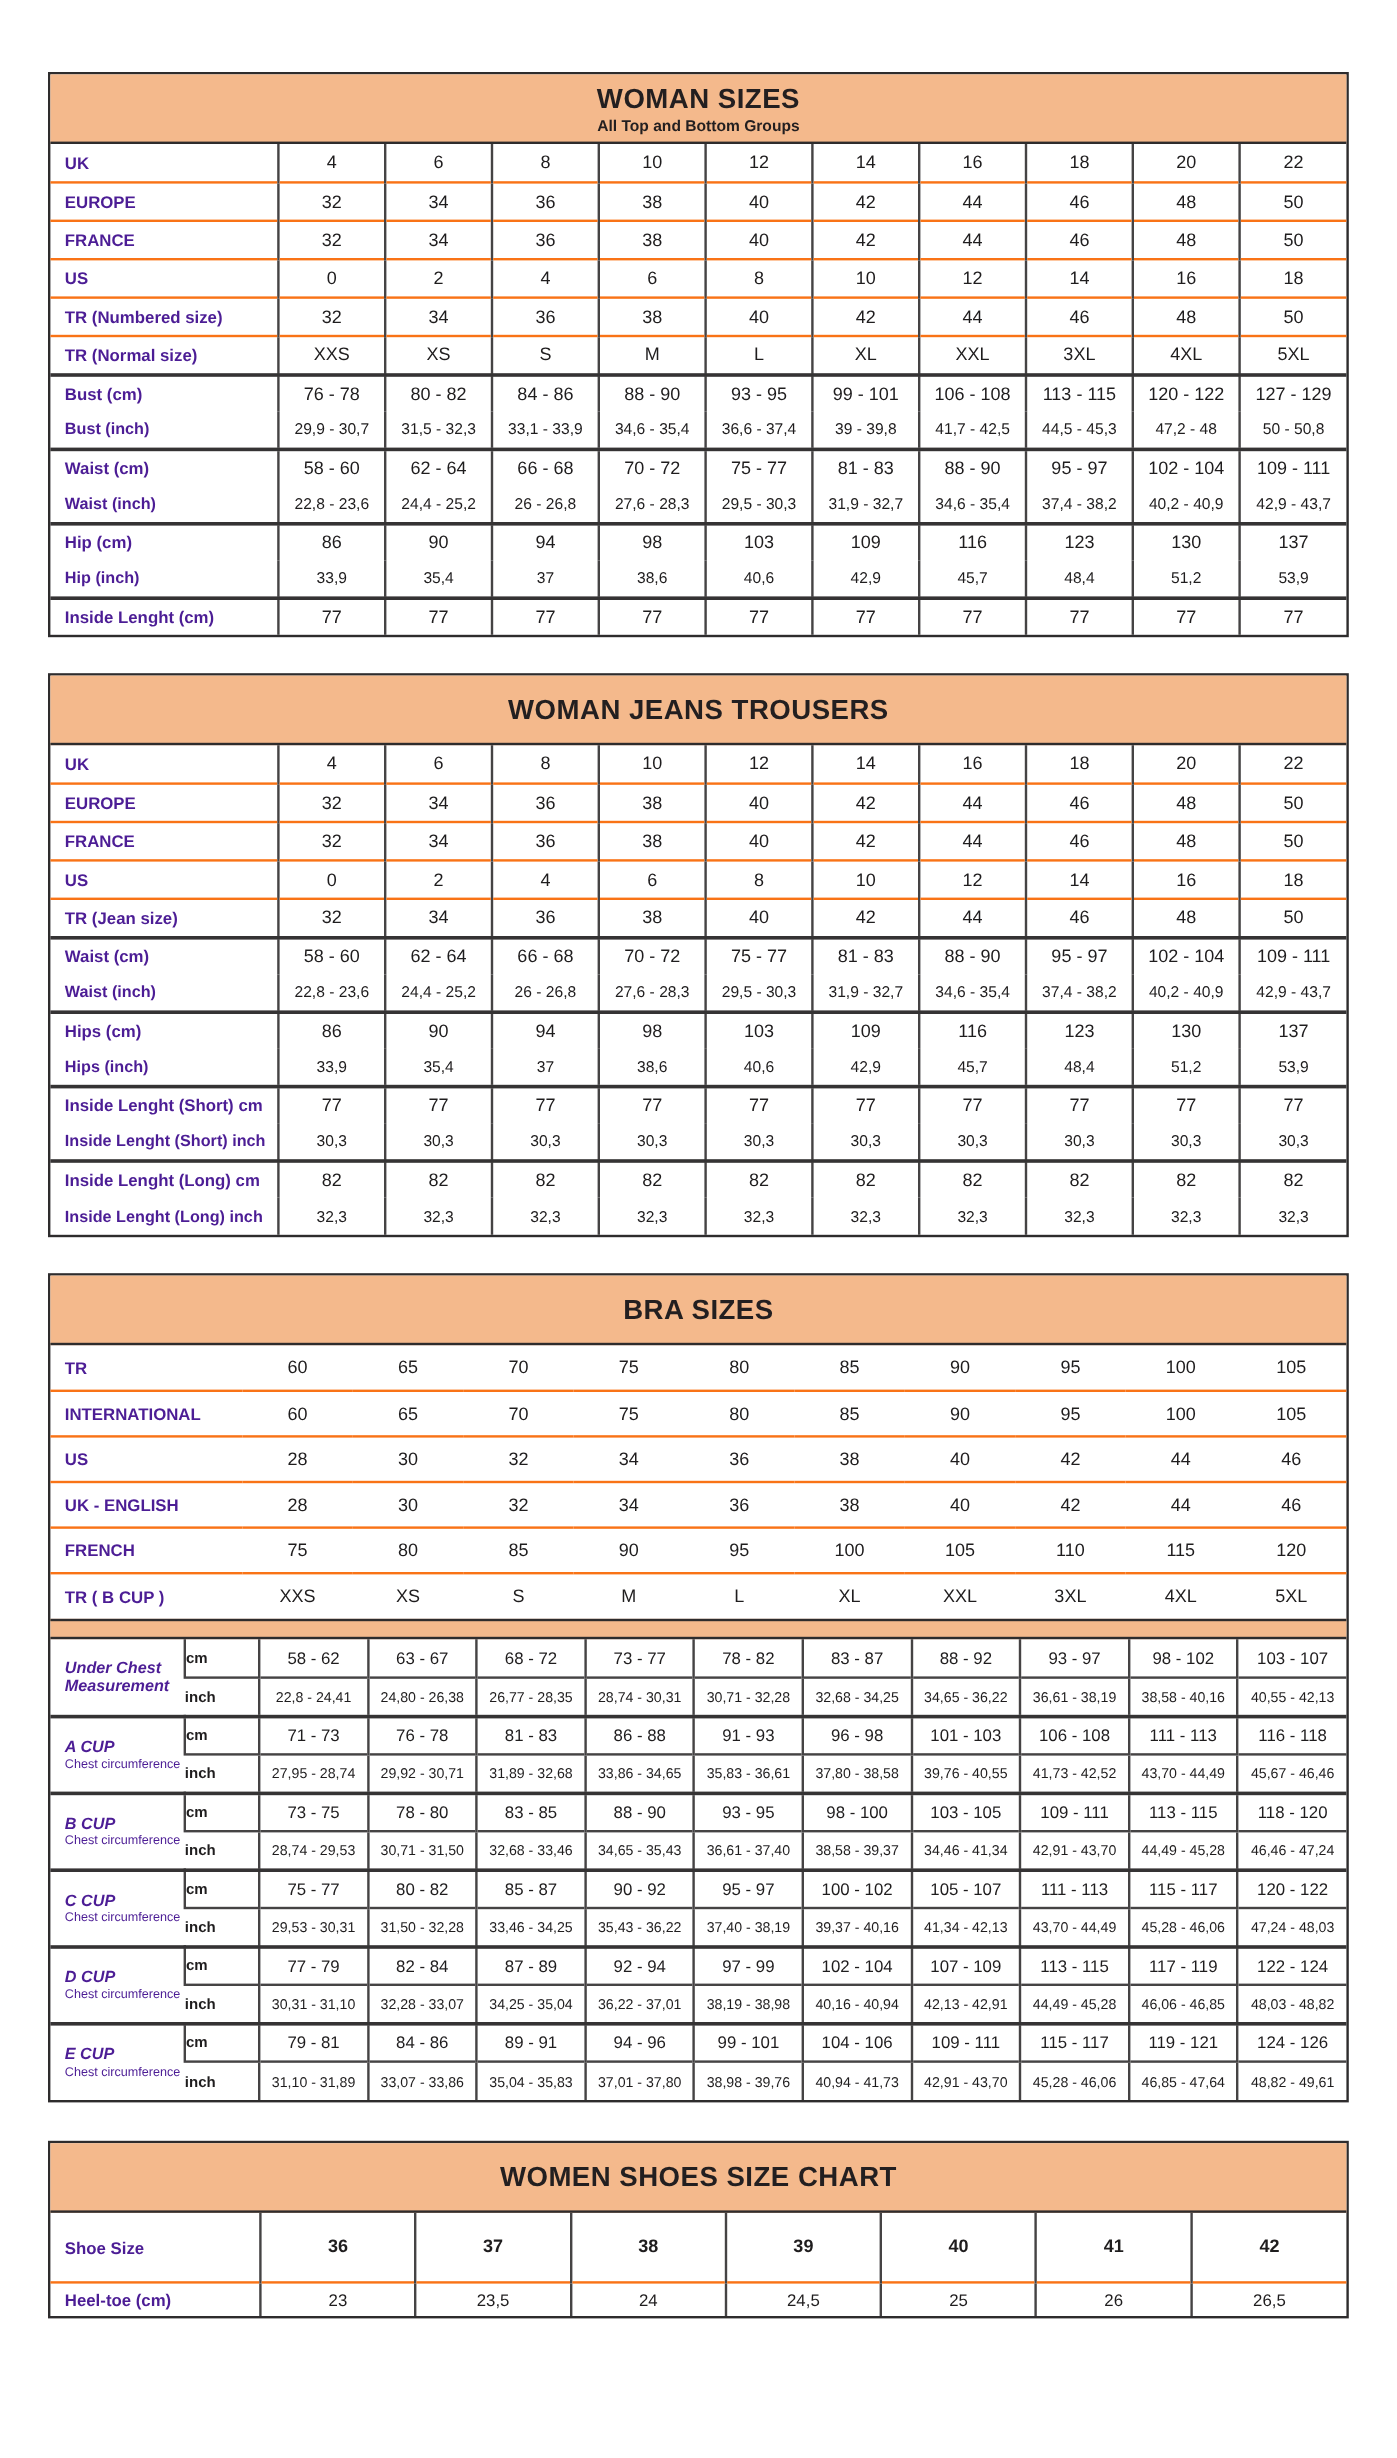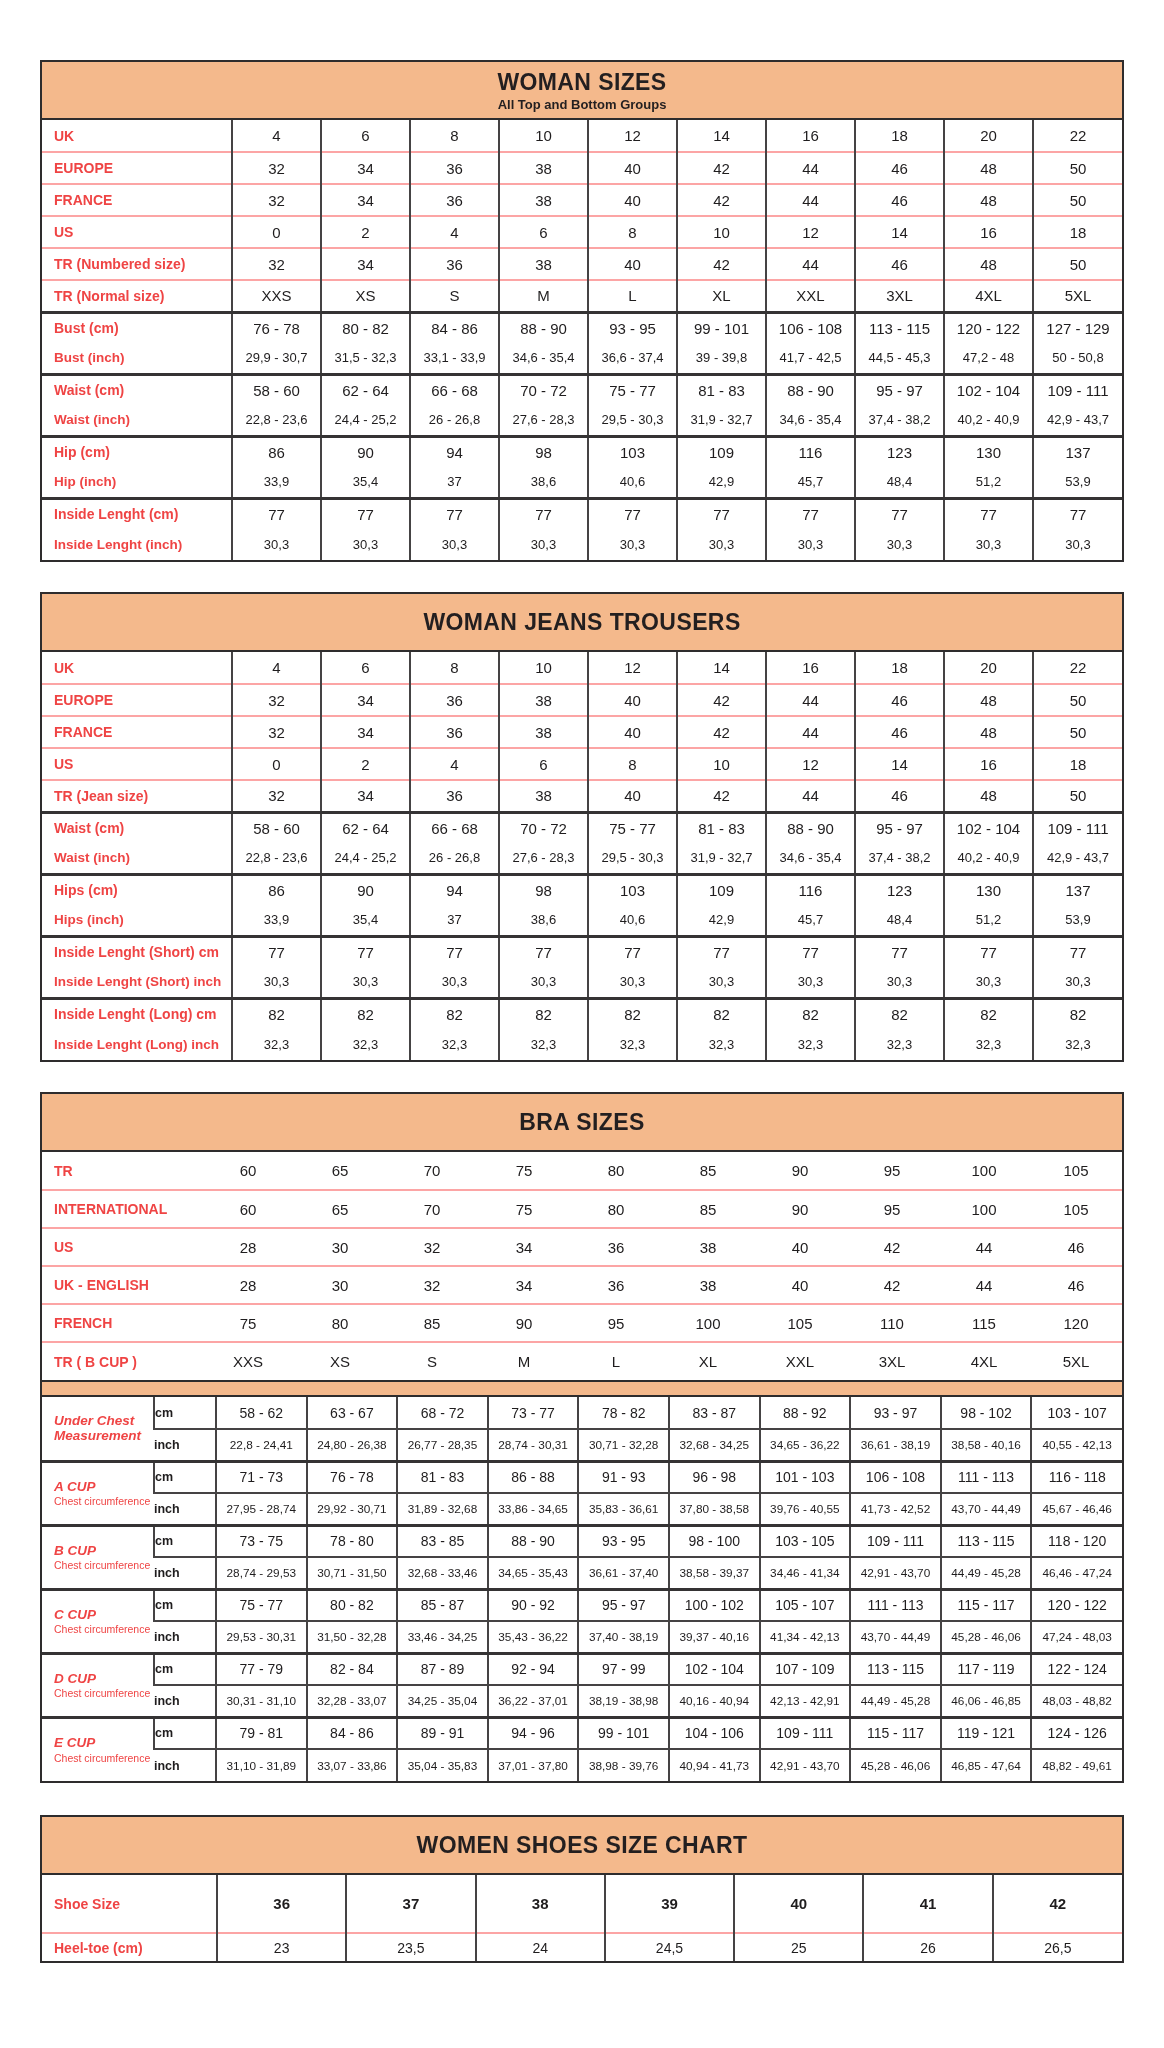--- a/index.html
+++ b/index.html
@@ -49,32 +49,32 @@
     border-top: 2px solid #2e2c2d;
     border-bottom: 2px solid #2e2c2d;
   }
 
   table.grid {
     border-collapse: collapse;
     width: 100%;
     table-layout: fixed;
   }
   tbody + tbody { border-top: 3px solid #353334; }
-  tbody.single + tbody.single { border-top: 2px solid #fca5a5; }
+  tbody.single + tbody.single { border-top: 2px solid #f97316; }
   tbody.divided tr + tr td { border-top: 2px solid #454344; }
   .vlines td + td { border-left: 2px solid #454344; }
 
   td { padding: 0; vertical-align: middle; }
 
   .rlabel, .glabel {
     font-weight: 700;
     font-size: 14px;
     text-align: left;
     padding-left: 12px;
-    color: #ef4444;
+    color: #4c1d95;
   }
   tr.small .rlabel { font-size: 13.5px; }
   .glabel-main { font-weight: 700; font-size: 13.5px; line-height: 1.15; font-style: italic; }
   .glabel-sub { font-weight: 400; font-size: 10.5px; margin-top: 1px; }
 
   .unit { font-weight: 700; font-size: 12.5px; text-align: left; }
 
   .val { text-align: center; font-size: 15px; }
   tr.small .val { font-size: 13px; }
   tr.boldrow .val { font-weight: 700; }
@@ -296,33 +296,20 @@
               <td class="val">77</td>
               <td class="val">77</td>
               <td class="val">77</td>
               <td class="val">77</td>
               <td class="val">77</td>
               <td class="val">77</td>
               <td class="val">77</td>
               <td class="val">77</td>
               <td class="val">77</td>
               <td class="val">77</td>
-            </tr>
-            <tr class="small ">
-              <td class="rlabel">Inside Lenght (inch)</td>
-              <td class="val">30,3</td>
-              <td class="val">30,3</td>
-              <td class="val">30,3</td>
-              <td class="val">30,3</td>
-              <td class="val">30,3</td>
-              <td class="val">30,3</td>
-              <td class="val">30,3</td>
-              <td class="val">30,3</td>
-              <td class="val">30,3</td>
-              <td class="val">30,3</td>
             </tr>
           </tbody>
         </table>
       </div>
   </section>
 
   <section class="table-card t1">
     <header class="title-band">
       <div class="title">WOMAN JEANS TROUSERS</div>
     </header>

